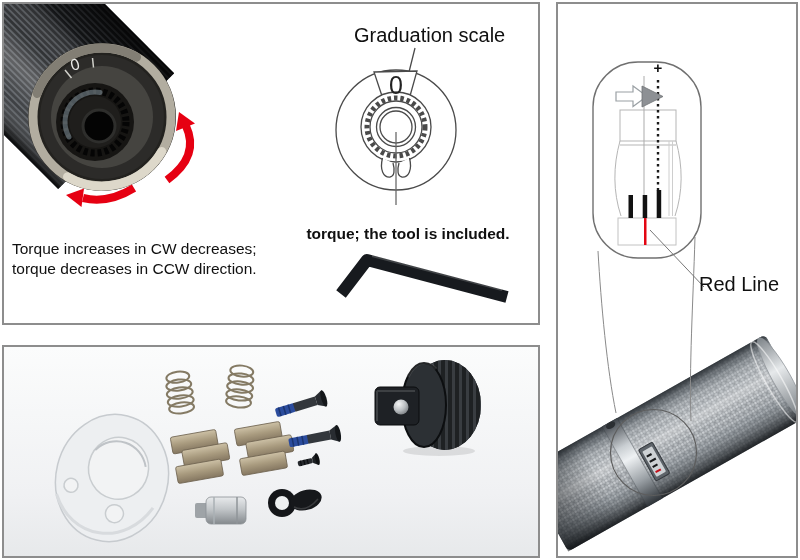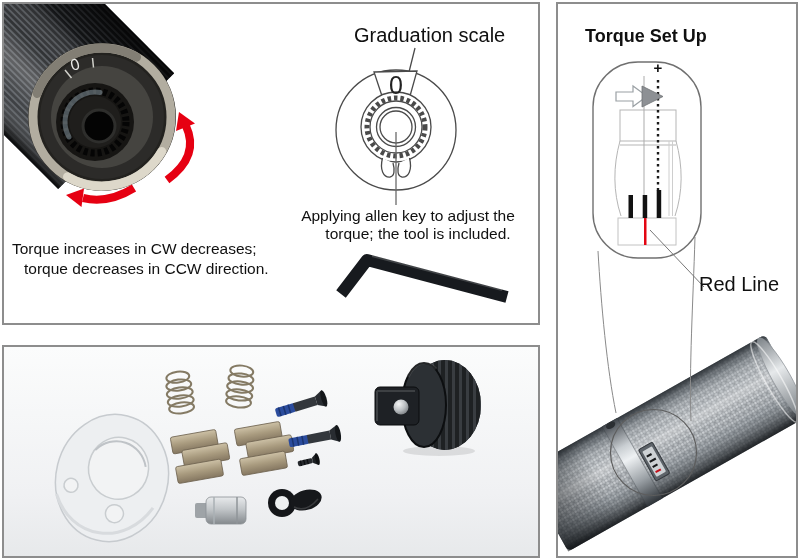--- a/index.html
+++ b/index.html
@@ -87,23 +87,22 @@
       </g>
 
       <g>
         <polyline points="337,290 363,256 503,293" fill="none" stroke="#171a1e" stroke-width="12" stroke-linejoin="round"></polyline>
         <line x1="368" y1="252" x2="498" y2="286" stroke="rgba(255,255,255,0.18)" stroke-width="2"></line>
       </g>
     </svg>
 
     <div class="lbl cap16" style="left:350px;top:22px;">Graduation scale</div>
     <div class="lbl cap15" style="left:8px;top:236px;">Torque increases in CW decreases;</div>
-    <div class="lbl cap15" style="left:8px;top:256px;margin-left:12px;">torque decreases in CCW direction.</div>
-    <div class="lbl cap15 center" style="left:282px;top:203px;width:244px;">Applying allen key to adjust the</div>
-    <div class="lbl cap15 center" style="left:292px;top:221px;width:244px;">torque; the tool is included.</div>
+    <div class="lbl cap15" style="left:8px;top:256px;">torque decreases in CCW direction.</div>
+    <div class="lbl cap15 center" style="left:282px;top:221px;width:244px;font-weight:bold;">torque; the tool is included.</div>
   </section>
 
   <section class="panel" id="panel-parts">
     <svg width="534" height="209" viewBox="0 0 534 209">
       <defs>
         <linearGradient id="floor" x1="0" y1="0" x2="0" y2="1">
           <stop offset="0" stop-color="#fbfcfc"></stop>
           <stop offset="0.7" stop-color="#f0f1f3"></stop>
           <stop offset="1" stop-color="#e7e9eb"></stop>
         </linearGradient>
@@ -302,17 +301,16 @@
           <rect x="70.5" y="191" width="4.5" height="23"></rect>
           <rect x="84.7" y="191" width="4.5" height="23"></rect>
           <rect x="98.7" y="186" width="4.5" height="28"></rect>
         </g>
         <rect x="86" y="214" width="2.5" height="27" fill="#e30613"></rect>
         <line x1="92" y1="226" x2="146" y2="283" stroke="#777" stroke-width="1"></line>
         <text x="100" y="69" font-size="15" font-weight="bold" fill="#111" text-anchor="middle">+</text>
       </g>
     </svg>
 
-    <div class="lbl title-bold" style="left:27px;top:22px;">Torque Set Up</div>
     <div class="lbl cap16" style="left:141px;top:271px;">Red Line</div>
   </section>
 
 </div>
 
 </body></html>

